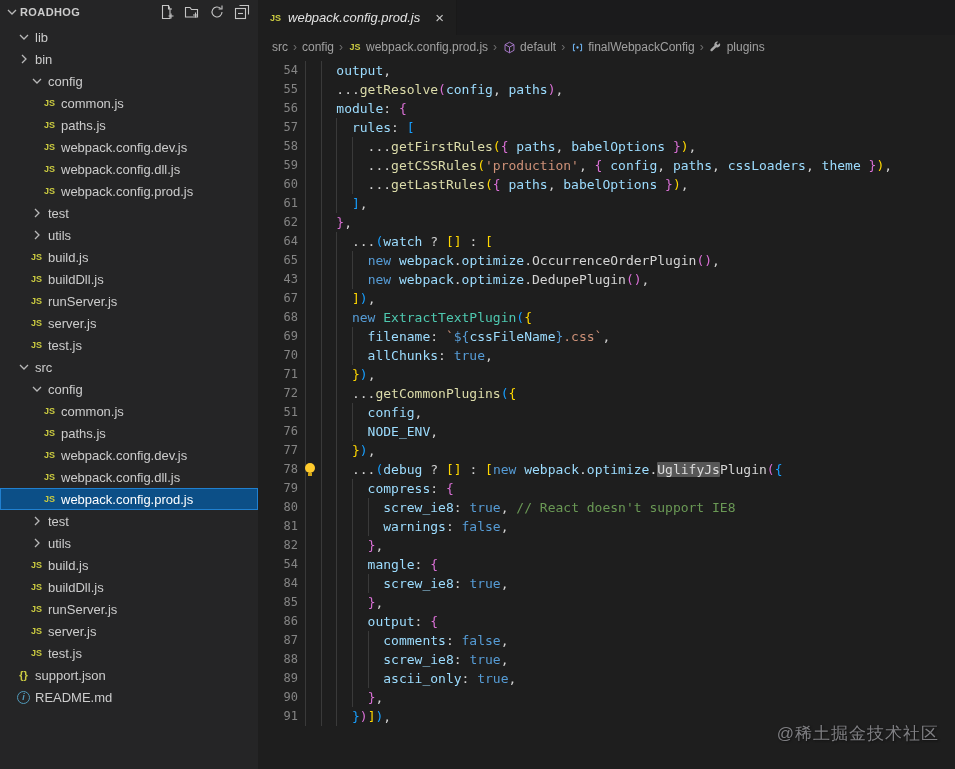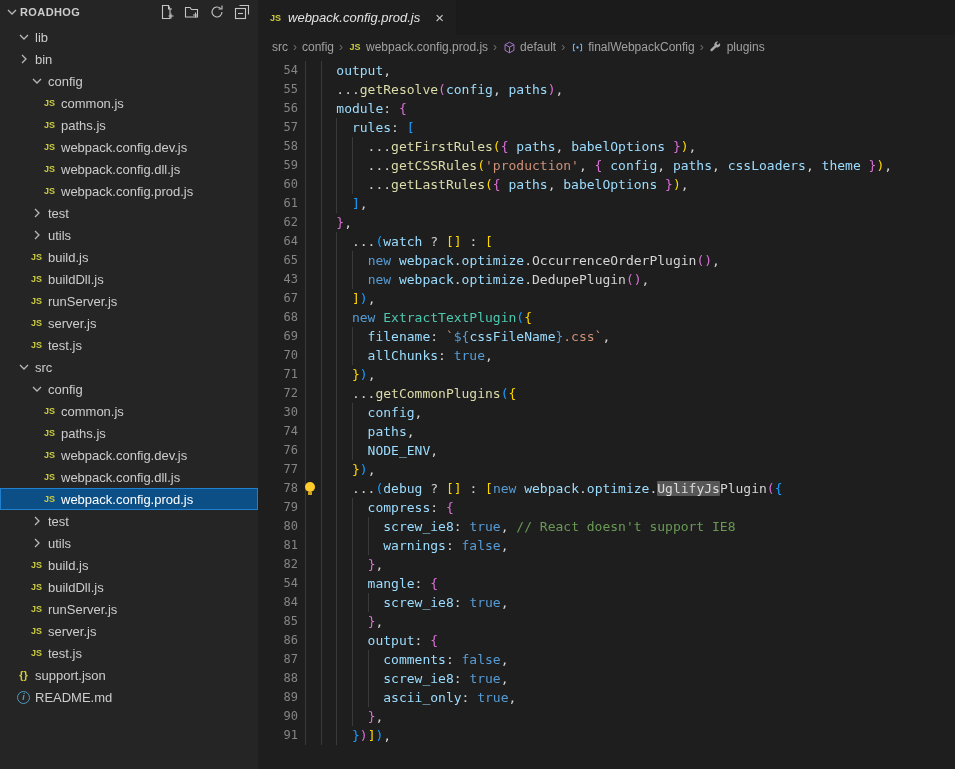--- a/index.html
+++ b/index.html
@@ -432,26 +432,22 @@
         </div>
         <div class="cl">
           <span class="ln">71</span>
           <pre class="ct"><span class="guide" style="left: 0ch;"></span><span class="guide" style="left: 2ch;"></span><span class="guide" style="left: 4ch;"></span><span style="color: rgb(212, 212, 212);">      </span><span style="color: rgb(255, 215, 0);">}</span><span style="color: rgb(23, 159, 255);">)</span><span style="color: rgb(212, 212, 212);">,</span></pre>
         </div>
         <div class="cl">
           <span class="ln">72</span>
           <pre class="ct"><span class="guide" style="left: 0ch;"></span><span class="guide" style="left: 2ch;"></span><span class="guide" style="left: 4ch;"></span><span style="color: rgb(212, 212, 212);">      ...</span><span style="color: rgb(220, 220, 170);">getCommonPlugins</span><span style="color: rgb(23, 159, 255);">(</span><span style="color: rgb(255, 215, 0);">{</span></pre>
         </div>
         <div class="cl">
-          <span class="ln">30</span>
+          <span class="ln">51</span>
           <pre class="ct"><span class="guide" style="left: 0ch;"></span><span class="guide" style="left: 2ch;"></span><span class="guide" style="left: 4ch;"></span><span class="guide" style="left: 6ch;"></span><span style="color: rgb(156, 220, 254);">        config</span><span style="color: rgb(212, 212, 212);">,</span></pre>
-        </div>
-        <div class="cl">
-          <span class="ln">74</span>
-          <pre class="ct"><span class="guide" style="left: 0ch;"></span><span class="guide" style="left: 2ch;"></span><span class="guide" style="left: 4ch;"></span><span class="guide" style="left: 6ch;"></span><span style="color: rgb(156, 220, 254);">        paths</span><span style="color: rgb(212, 212, 212);">,</span></pre>
         </div>
         <div class="cl">
           <span class="ln">76</span>
           <pre class="ct"><span class="guide" style="left: 0ch;"></span><span class="guide" style="left: 2ch;"></span><span class="guide" style="left: 4ch;"></span><span class="guide" style="left: 6ch;"></span><span style="color: rgb(156, 220, 254);">        NODE_ENV</span><span style="color: rgb(212, 212, 212);">,</span></pre>
         </div>
         <div class="cl">
           <span class="ln">77</span>
           <pre class="ct"><span class="guide" style="left: 0ch;"></span><span class="guide" style="left: 2ch;"></span><span class="guide" style="left: 4ch;"></span><span style="color: rgb(212, 212, 212);">      </span><span style="color: rgb(255, 215, 0);">}</span><span style="color: rgb(23, 159, 255);">)</span><span style="color: rgb(212, 212, 212);">,</span></pre>
         </div>
         <div class="cl">
@@ -505,15 +501,16 @@
         </div>
         <div class="cl">
           <span class="ln">90</span>
           <pre class="ct"><span class="guide" style="left: 0ch;"></span><span class="guide" style="left: 2ch;"></span><span class="guide" style="left: 4ch;"></span><span class="guide" style="left: 6ch;"></span><span style="color: rgb(212, 212, 212);">        </span><span style="color: rgb(218, 112, 214);">}</span><span style="color: rgb(212, 212, 212);">,</span></pre>
         </div>
         <div class="cl">
           <span class="ln">91</span>
           <pre class="ct"><span class="guide" style="left: 0ch;"></span><span class="guide" style="left: 2ch;"></span><span class="guide" style="left: 4ch;"></span><span style="color: rgb(212, 212, 212);">      </span><span style="color: rgb(23, 159, 255);">}</span><span style="color: rgb(218, 112, 214);">)</span><span style="color: rgb(255, 215, 0);">]</span><span style="color: rgb(23, 159, 255);">)</span><span style="color: rgb(212, 212, 212);">,</span></pre>
         </div>
       </div>
+    <div class="watermark">@稀土掘金技术社区</div>
   </main>
 
 </div>
 
 </body></html>

